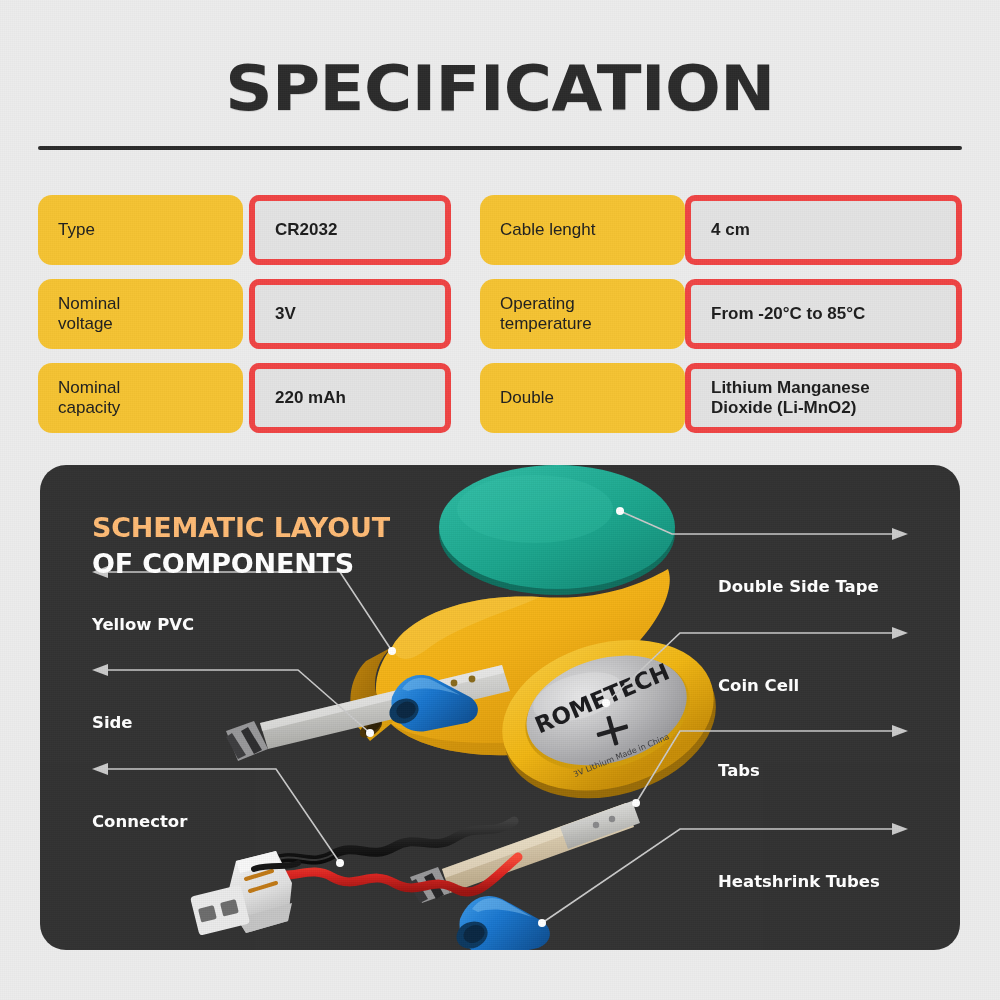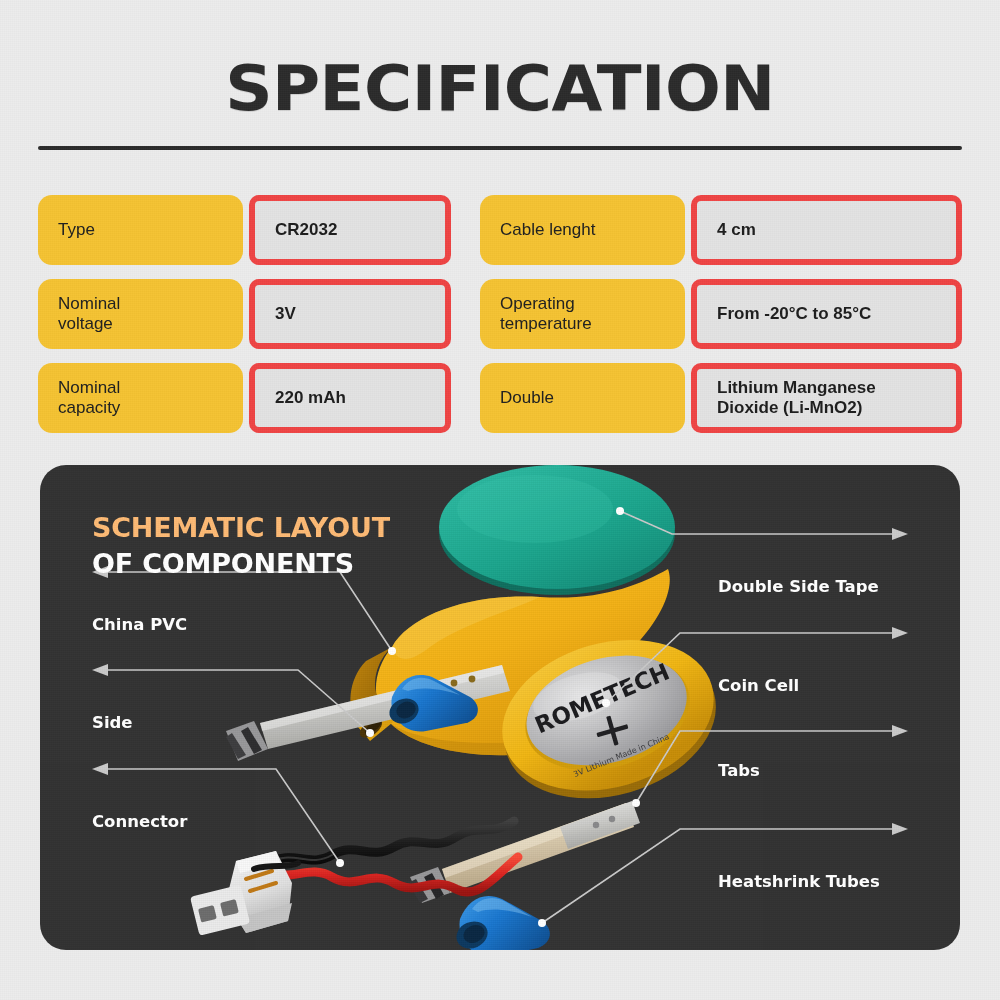--- a/index.html
+++ b/index.html
@@ -64,21 +64,21 @@
     border-radius:10px;
     display:flex; align-items:center;
     padding:0 20px;
     font-size:17px; font-weight:bold; color:#1d1d1d;
     line-height:1.2;
     min-height:70px;
   }
   .sp-left-lbl  { grid-column:1; }
   .sp-left-val  { grid-column:2 / span 1; margin-left:6px; width:202px; }
   .sp-right-lbl { grid-column:4; }
-  .sp-right-val { grid-column:5; margin-left:6px; }
+  .sp-right-val { grid-column:5; margin-left:0; }
 
   
   .panel{
     position:absolute; left:40px; top:465px;
     width:920px; height:485px;
     background:#2f2f2f;
     border-radius:26px;
     overflow:hidden;
   }
   .panel-grain{
@@ -358,21 +358,21 @@
         <polygon points="868,364 852,358 852,370" fill="#c9c9c9" stroke="none"></polygon>
         <circle cx="502" cy="458" r="4" fill="#ffffff" stroke="none"></circle>
       </g>
     </svg>
 
     <div class="sch-head">
       <span class="l1">SCHEMATIC LAYOUT</span>
       <span class="l2">OF COMPONENTS</span>
     </div>
 
-    <div class="callout" style="left:52px; top:150px;">China PVC</div>
+    <div class="callout" style="left:52px; top:150px;">Yellow PVC</div>
     <div class="callout" style="left:52px; top:248px;">Side</div>
     <div class="callout" style="left:52px; top:347px;">Connector</div>
 
     <div class="callout" style="left:678px; top:112px;">Double Side Tape</div>
     <div class="callout" style="left:678px; top:211px;">Coin Cell</div>
     <div class="callout" style="left:678px; top:296px;">Tabs</div>
     <div class="callout" style="left:678px; top:407px;">Heatshrink Tubes</div>
   </div>
 </div>
 

